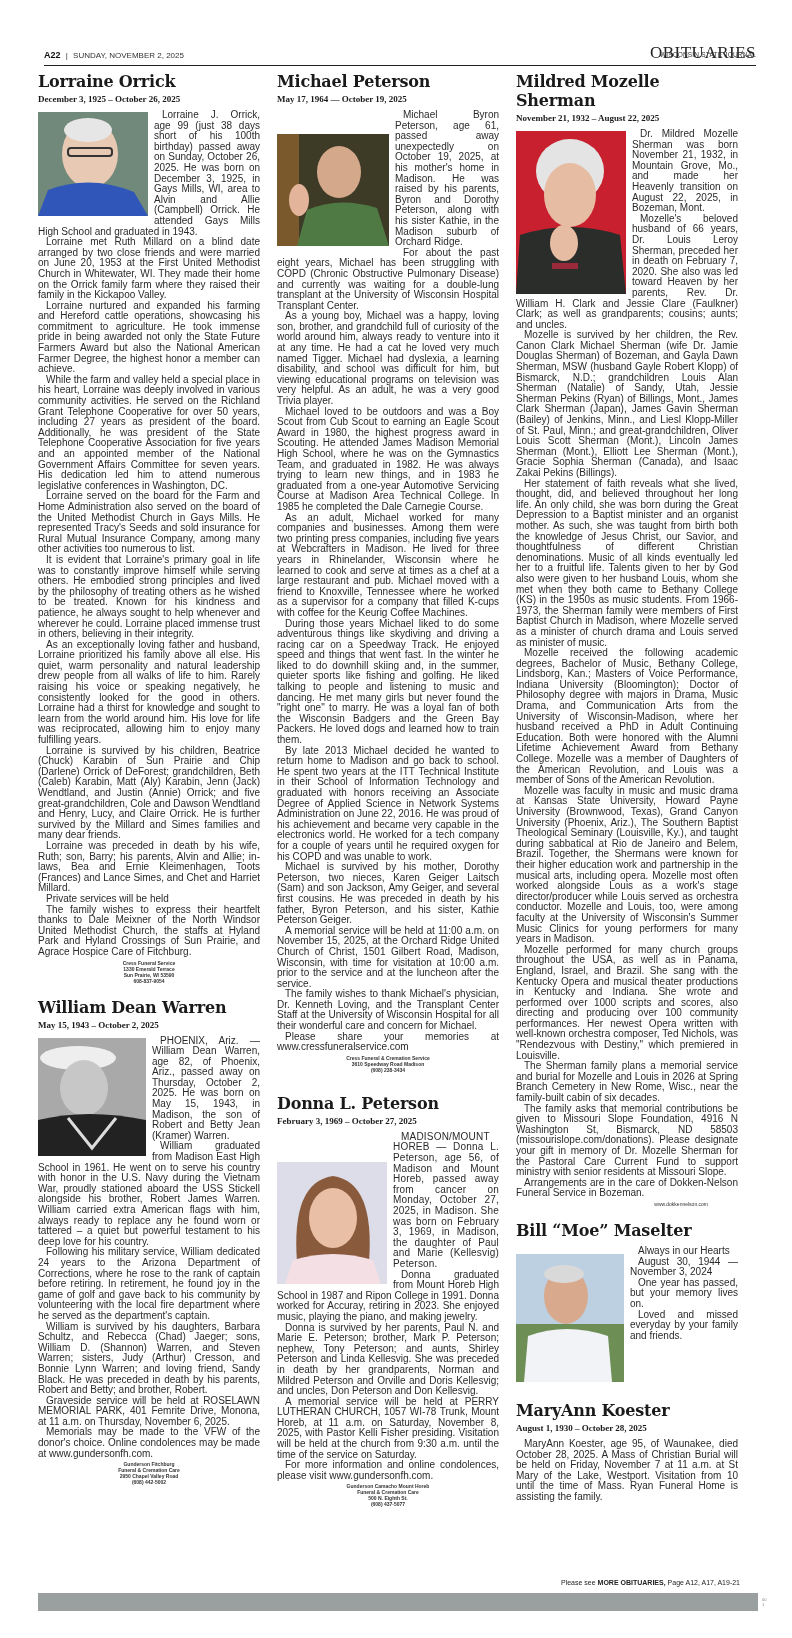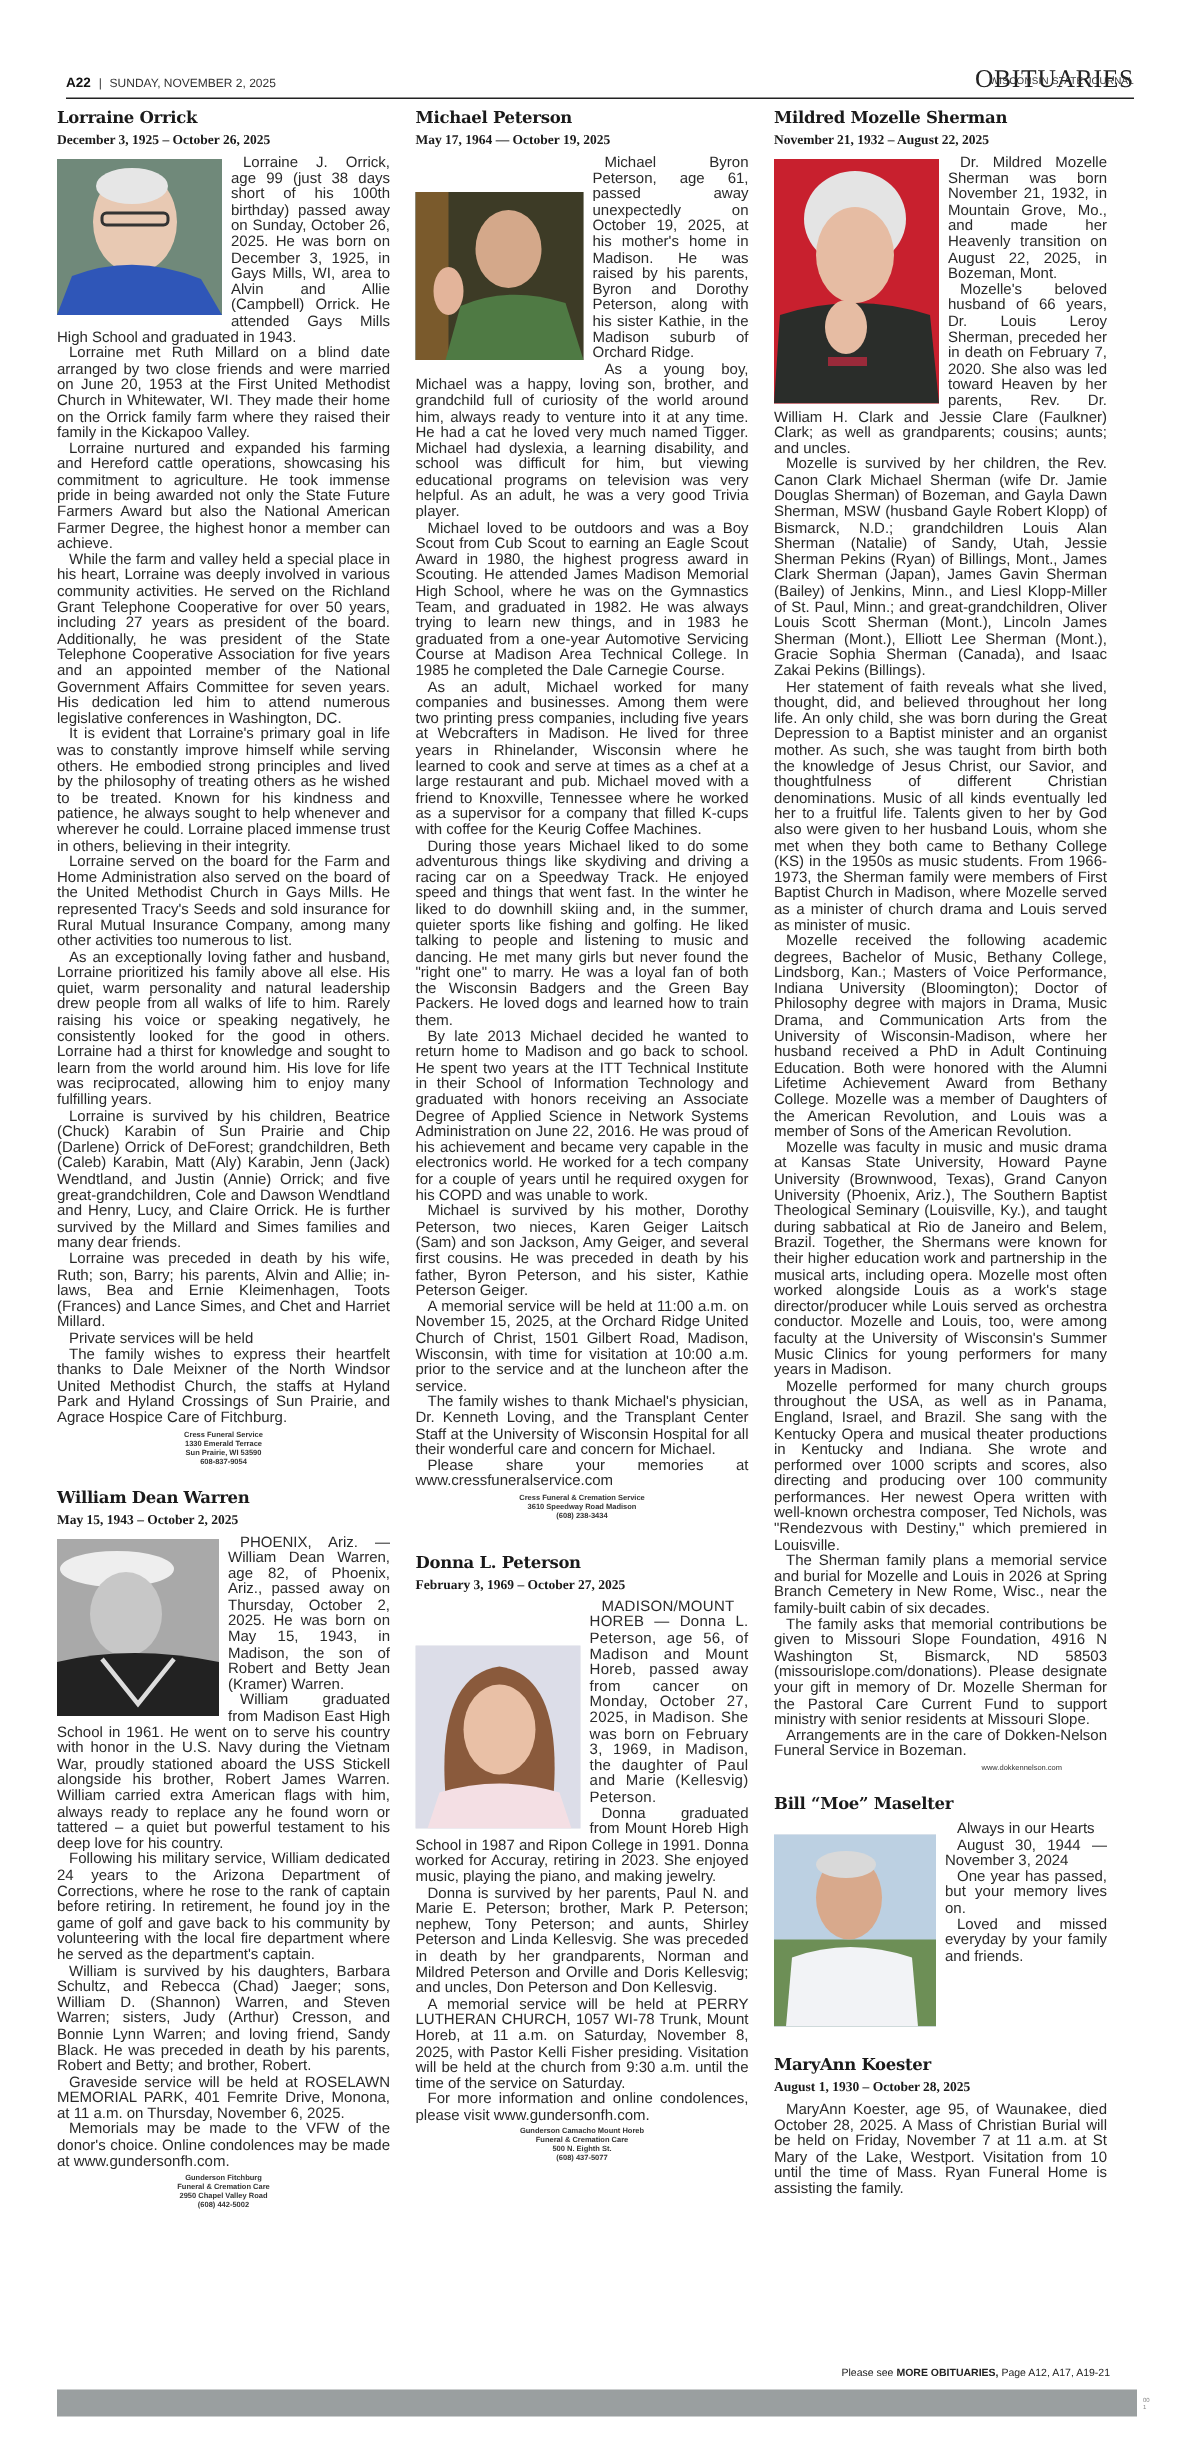--- a/index.html
+++ b/index.html
@@ -11,21 +11,21 @@
   .masthead .page-id b { font-weight: bold; color: #111; font-size: 9px; }
   .masthead .section { position: absolute; left: 0; right: 0; top: 3px; text-align: right; font-family: "Liberation Serif", serif; font-size: 17px; letter-spacing: 0.5px; color: #222; }
   .masthead .paper { position: absolute; right: 0; top: 11px; font-size: 6.5px; color: #333; letter-spacing: 0.2px; }
 
   .col { position: absolute; top: 72px; width: 222px; }
   .col1 { left: 38px; }
   .col2 { left: 277px; }
   .col3 { left: 516px; }
 
   .obit { margin-bottom: 8px; }
-  .obit h2 { font-family: "DejaVu Serif", serif; font-size: 11px; font-weight: bold; color: #1a1a1a; margin: 0 0 3px 0; letter-spacing: -0.2px; }
+  .obit h2 { font-family: "DejaVu Serif", serif; font-size: 16px; font-weight: bold; color: #1a1a1a; margin: 0 0 3px 0; letter-spacing: -0.2px; }
   .obit .dates { font-family: Liberation Serif, serif; font-size: 9px; font-weight: bold; color: #1a1a1a; margin-bottom: 6px; }
   .obit .body { font-size: 10px; line-height: 10.6px; text-align: justify; color: #2a2a2a; }
   .obit .body p { text-indent: 8px; }
   .photo { float: left; margin: 2px 6px 3px 0; position: relative; overflow: hidden; }
   .funeral { text-align: center; font-size: 5px; line-height: 6px; font-weight: bold; color: #333; margin: 2px 0 4px 0; clear: both; }
   .funeral div { white-space: nowrap; }
 
   .photo-lorraine { width: 110px; height: 104px; background: #6f8a73; }
   .photo-michael { width: 112px; height: 112px; background: #3b3a23; }
   .photo-mildred { width: 110px; height: 163px; background: #c91f2d; }
@@ -62,22 +62,22 @@
           <ellipse cx="52" cy="42" rx="28" ry="34" fill="#e8c9b3"></ellipse>
           <ellipse cx="50" cy="18" rx="24" ry="12" fill="#e6e6e6"></ellipse>
           <rect x="30" y="36" width="44" height="8" rx="3" fill="none" stroke="#333" stroke-width="2"></rect>
           <path d="M0 104 L10 78 Q52 62 96 80 L110 104 Z" fill="#2f56b8"></path>
         </svg>
       </div>
       <p>Lorraine J. Orrick, age 99 (just 38 days short of his 100th birthday) passed away on Sunday, October 26, 2025. He was born on December 3, 1925, in Gays Mills, WI, area to Alvin and Allie (Campbell) Orrick. He attended Gays Mills High School and graduated in 1943.</p>
       <p>Lorraine met Ruth Millard on a blind date arranged by two close friends and were married on June 20, 1953 at the First United Methodist Church in Whitewater, WI. They made their home on the Orrick family farm where they raised their family in the Kickapoo Valley.</p>
       <p>Lorraine nurtured and expanded his farming and Hereford cattle operations, showcasing his commitment to agriculture. He took immense pride in being awarded not only the State Future Farmers Award but also the National American Farmer Degree, the highest honor a member can achieve.</p>
       <p>While the farm and valley held a special place in his heart, Lorraine was deeply involved in various community activities. He served on the Richland Grant Telephone Cooperative for over 50 years, including 27 years as president of the board. Additionally, he was president of the State Telephone Cooperative Association for five years and an appointed member of the National Government Affairs Committee for seven years. His dedication led him to attend numerous legislative conferences in Washington, DC.</p>
+      <p>Lorraine served on the board for the Farm and Home Administration also served on the board of the United Methodist Church in Gays Mills. He represented Tracy's Seeds and sold insurance for Rural Mutual Insurance Company, among many other activities too numerous to list.</p>
       <p>It is evident that Lorraine's primary goal in life was to constantly improve himself while serving others. He embodied strong principles and lived by the philosophy of treating others as he wished to be treated. Known for his kindness and patience, he always sought to help whenever and wherever he could. Lorraine placed immense trust in others, believing in their integrity.</p>
-      <p>Lorraine served on the board for the Farm and Home Administration also served on the board of the United Methodist Church in Gays Mills. He represented Tracy's Seeds and sold insurance for Rural Mutual Insurance Company, among many other activities too numerous to list.</p>
       <p>As an exceptionally loving father and husband, Lorraine prioritized his family above all else. His quiet, warm personality and natural leadership drew people from all walks of life to him. Rarely raising his voice or speaking negatively, he consistently looked for the good in others. Lorraine had a thirst for knowledge and sought to learn from the world around him. His love for life was reciprocated, allowing him to enjoy many fulfilling years.</p>
       <p>Lorraine is survived by his children, Beatrice (Chuck) Karabin of Sun Prairie and Chip (Darlene) Orrick of DeForest; grandchildren, Beth (Caleb) Karabin, Matt (Aly) Karabin, Jenn (Jack) Wendtland, and Justin (Annie) Orrick; and five great-grandchildren, Cole and Dawson Wendtland and Henry, Lucy, and Claire Orrick. He is further survived by the Millard and Simes families and many dear friends.</p>
       <p>Lorraine was preceded in death by his wife, Ruth; son, Barry; his parents, Alvin and Allie; in-laws, Bea and Ernie Kleimenhagen, Toots (Frances) and Lance Simes, and Chet and Harriet Millard.</p>
       <p>Private services will be held</p>
       <p>The family wishes to express their heartfelt thanks to Dale Meixner of the North Windsor United Methodist Church, the staffs at Hyland Park and Hyland Crossings of Sun Prairie, and Agrace Hospice Care of Fitchburg.</p>
     </div>
     <div class="funeral">
       <div>Cress Funeral Service</div>
       <div>1330 Emerald Terrace</div>
       <div>Sun Prairie, WI 53590</div>
@@ -122,20 +122,21 @@
       <div class="photo photo-michael" style="margin-top:24px;">
         <svg width="112" height="112" viewBox="0 0 112 112">
           <rect width="112" height="112" fill="#3d3b26"></rect>
           <rect x="0" y="0" width="22" height="112" fill="#7a5a2c"></rect>
           <ellipse cx="62" cy="38" rx="22" ry="26" fill="#d4a88a"></ellipse>
           <path d="M20 112 L30 76 Q62 62 100 74 L112 112 Z" fill="#4f7a44"></path>
           <ellipse cx="22" cy="66" rx="10" ry="16" fill="#e3b49a"></ellipse>
         </svg>
       </div>
       <p>Michael Byron Peterson, age 61, passed away unexpectedly on October 19, 2025, at his mother's home in Madison. He was raised by his parents, Byron and Dorothy Peterson, along with his sister Kathie, in the Madison suburb of Orchard Ridge.</p>
+      <p>For about the past eight years, Michael has been struggling with COPD (Chronic Obstructive Pulmonary Disease) and currently was waiting for a double-lung transplant at the University of Wisconsin Hospital Transplant Center.</p>
       <p>As a young boy, Michael was a happy, loving son, brother, and grandchild full of curiosity of the world around him, always ready to venture into it at any time. He had a cat he loved very much named Tigger. Michael had dyslexia, a learning disability, and school was difficult for him, but viewing educational programs on television was very helpful. As an adult, he was a very good Trivia player.</p>
       <p>Michael loved to be outdoors and was a Boy Scout from Cub Scout to earning an Eagle Scout Award in 1980, the highest progress award in Scouting. He attended James Madison Memorial High School, where he was on the Gymnastics Team, and graduated in 1982. He was always trying to learn new things, and in 1983 he graduated from a one-year Automotive Servicing Course at Madison Area Technical College. In 1985 he completed the Dale Carnegie Course.</p>
       <p>As an adult, Michael worked for many companies and businesses. Among them were two printing press companies, including five years at Webcrafters in Madison. He lived for three years in Rhinelander, Wisconsin where he learned to cook and serve at times as a chef at a large restaurant and pub. Michael moved with a friend to Knoxville, Tennessee where he worked as a supervisor for a company that filled K-cups with coffee for the Keurig Coffee Machines.</p>
       <p>During those years Michael liked to do some adventurous things like skydiving and driving a racing car on a Speedway Track. He enjoyed speed and things that went fast. In the winter he liked to do downhill skiing and, in the summer, quieter sports like fishing and golfing. He liked talking to people and listening to music and dancing. He met many girls but never found the "right one" to marry. He was a loyal fan of both the Wisconsin Badgers and the Green Bay Packers. He loved dogs and learned how to train them.</p>
       <p>By late 2013 Michael decided he wanted to return home to Madison and go back to school. He spent two years at the ITT Technical Institute in their School of Information Technology and graduated with honors receiving an Associate Degree of Applied Science in Network Systems Administration on June 22, 2016. He was proud of his achievement and became very capable in the electronics world. He worked for a tech company for a couple of years until he required oxygen for his COPD and was unable to work.</p>
       <p>Michael is survived by his mother, Dorothy Peterson, two nieces, Karen Geiger Laitsch (Sam) and son Jackson, Amy Geiger, and several first cousins. He was preceded in death by his father, Byron Peterson, and his sister, Kathie Peterson Geiger.</p>
       <p>A memorial service will be held at 11:00 a.m. on November 15, 2025, at the Orchard Ridge United Church of Christ, 1501 Gilbert Road, Madison, Wisconsin, with time for visitation at 10:00 a.m. prior to the service and at the luncheon after the service.</p>
       <p>The family wishes to thank Michael's physician, Dr. Kenneth Loving, and the Transplant Center Staff at the University of Wisconsin Hospital for all their wonderful care and concern for Michael.</p>
       <p>Please share your memories at www.cressfuneralservice.com</p>
     </div>

